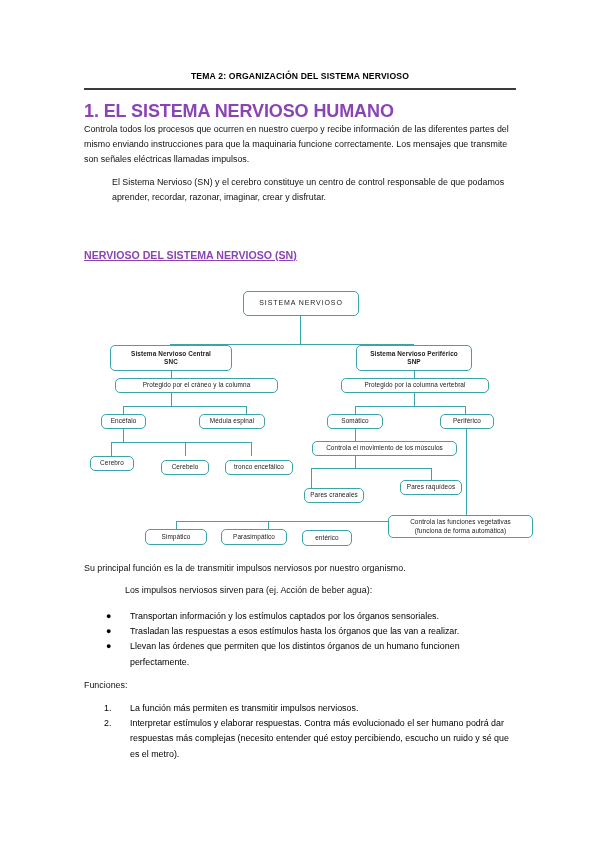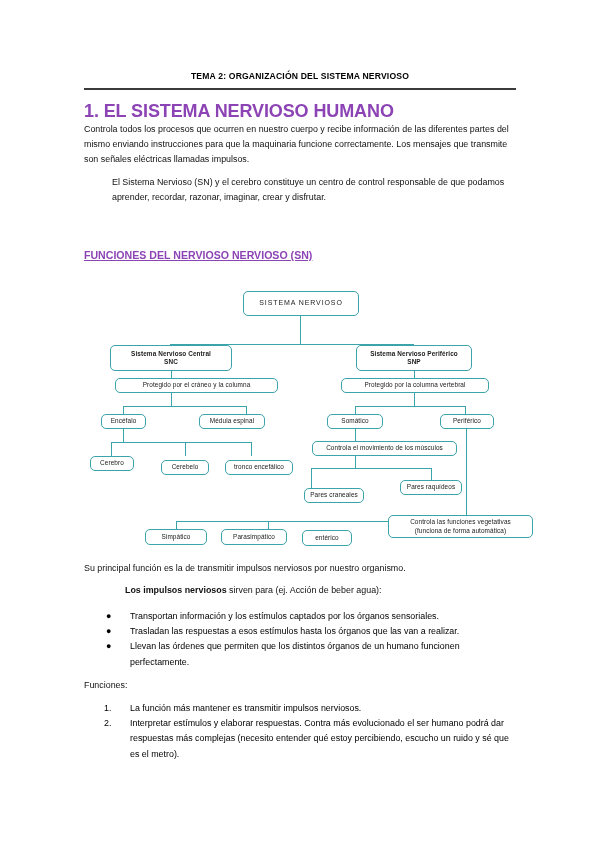--- a/index.html
+++ b/index.html
@@ -68,21 +68,21 @@
   }
   .h2-link {
     position: absolute;
     left: 84px;
     font-size: 10.6px;
     font-weight: bold;
     color: #8c44b5;
     text-decoration: underline;
     white-space: nowrap;
   }
-  .bold { font-weight: bold; padding-left: 41px; }
+  .bold { font-weight: normal; padding-left: 41px; }
 
   
   .list {
     position: absolute;
     left: 84px;
     width: 432px;
     font-size: 8.9px;
     line-height: 15.2px;
   }
   .list .li {
@@ -143,21 +143,21 @@
   <div class="doc-header">
     <div class="title">TEMA 2: ORGANIZACIÓN DEL SISTEMA NERVIOSO</div>
   </div>
   <div class="header-rule"></div>
 
   <div class="h1">1. EL SISTEMA NERVIOSO HUMANO</div>
 
   <div class="para" style="top:122px;">Controla todos los procesos que ocurren en nuestro cuerpo y recibe información de las diferentes partes del mismo enviando instrucciones para que la maquinaria funcione correctamente. Los mensajes que transmite son señales eléctricas llamadas impulsos.</div>
   <div class="para" style="top:175px;margin-left:28px;">El Sistema Nervioso (SN) y el cerebro constituye un centro de control responsable de que podamos aprender, recordar, razonar, imaginar, crear y disfrutar.</div>
 
-  <div class="h2-link" style="top:249px;">FUNCIONES DEL NERVIOSO NERVIOSO (SN)</div>
+  <div class="h2-link" style="top:249px;">NERVIOSO DEL SISTEMA NERVIOSO (SN)</div>
 
   <div class="diagram">
 
     <div class="dbox root" style="left:243px; top:291px; width:116px; height:25px;">SISTEMA  NERVIOSO</div>
 
     <div class="line v" style="left:300px; top:316px; height:29px;"></div>
     <div class="line h" style="left:170px; top:344px; width:243px;"></div>
     <div class="line v" style="left:170px; top:344px; height:8px;"></div>
     <div class="line v" style="left:413px; top:344px; height:8px;"></div>
 
@@ -249,21 +249,21 @@
       <span class="marker">●</span>
       <span>Llevan las órdenes que permiten que los distintos órganos de un humano funcionen perfectamente.</span>
     </li>
   </ul>
 
   <div class="para" style="top:678px;">Funciones:</div>
 
   <ol class="list" style="top:701px; list-style:none; margin:0; padding:0;">
     <li class="li">
       <span class="marker">1.</span>
-      <span>La función más mantener es transmitir impulsos nerviosos.</span>
+      <span>La función más permiten es transmitir impulsos nerviosos.</span>
     </li>
     <li class="li">
       <span class="marker">2.</span>
       <span>Interpretar estímulos y elaborar respuestas. Contra más evolucionado el ser humano podrá dar respuestas más complejas (necesito entender qué estoy percibiendo, escucho un ruido y sé que es el metro).</span>
     </li>
   </ol>
 
 </div>
 
 </body></html>

